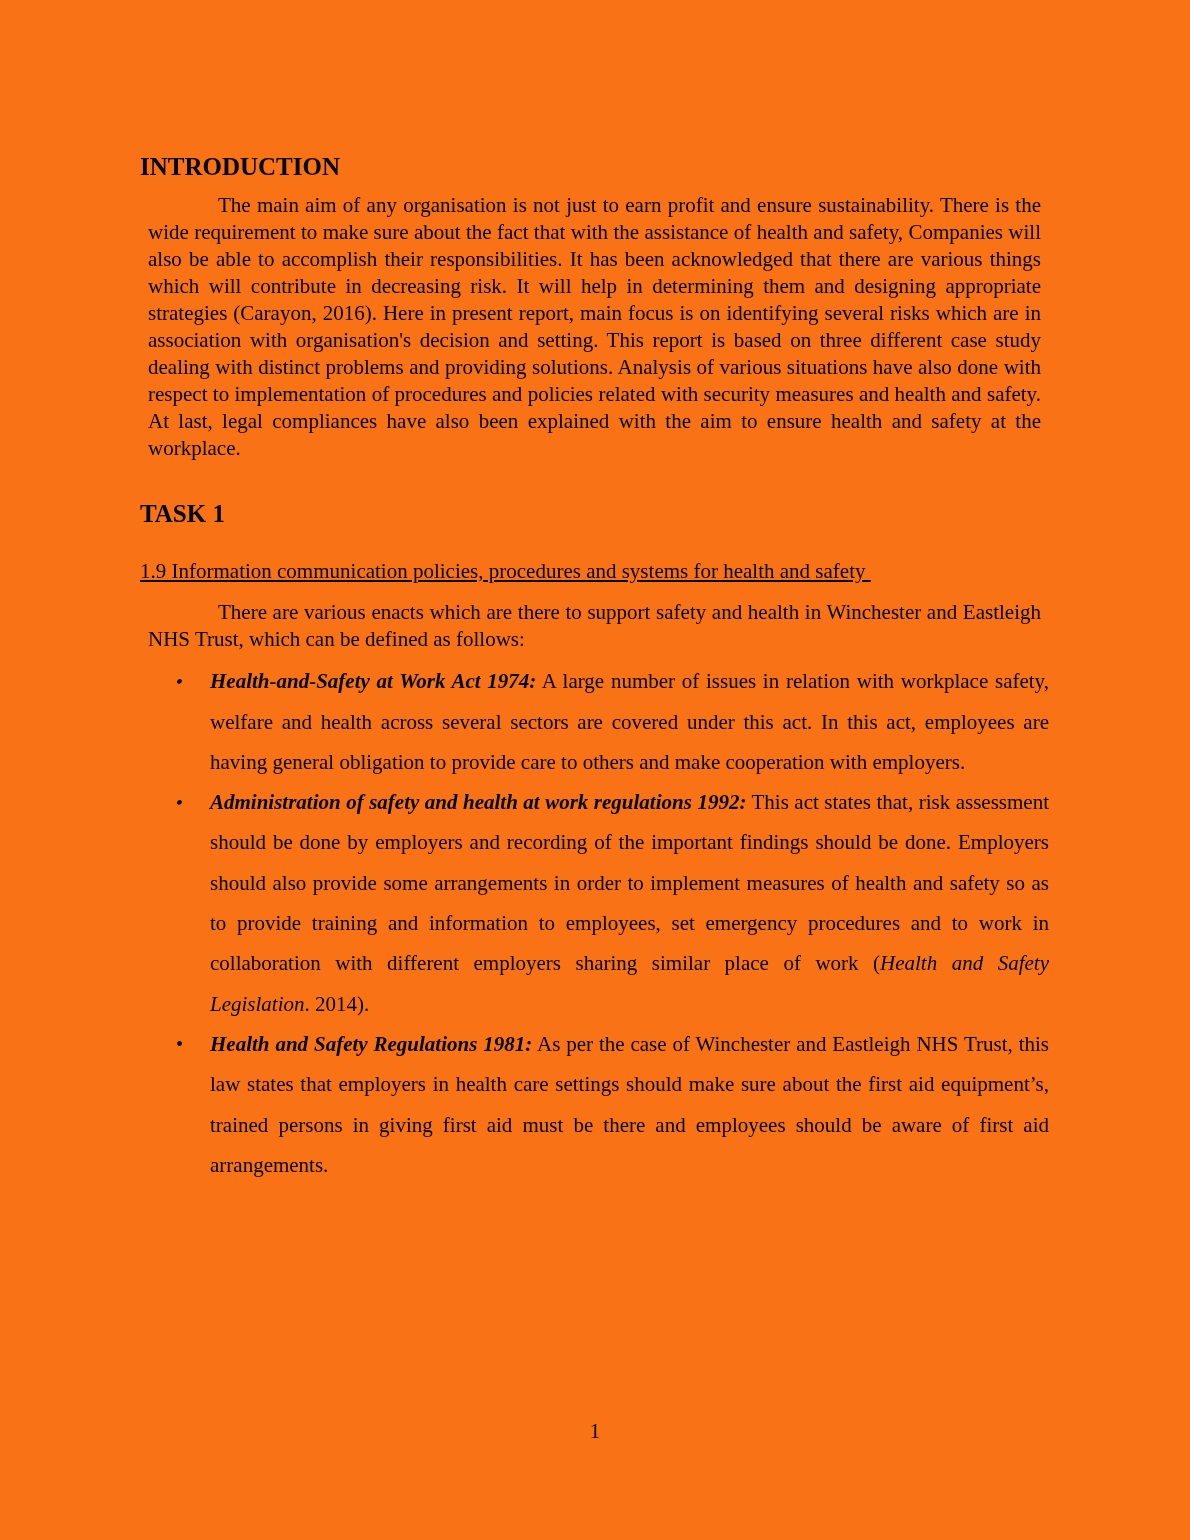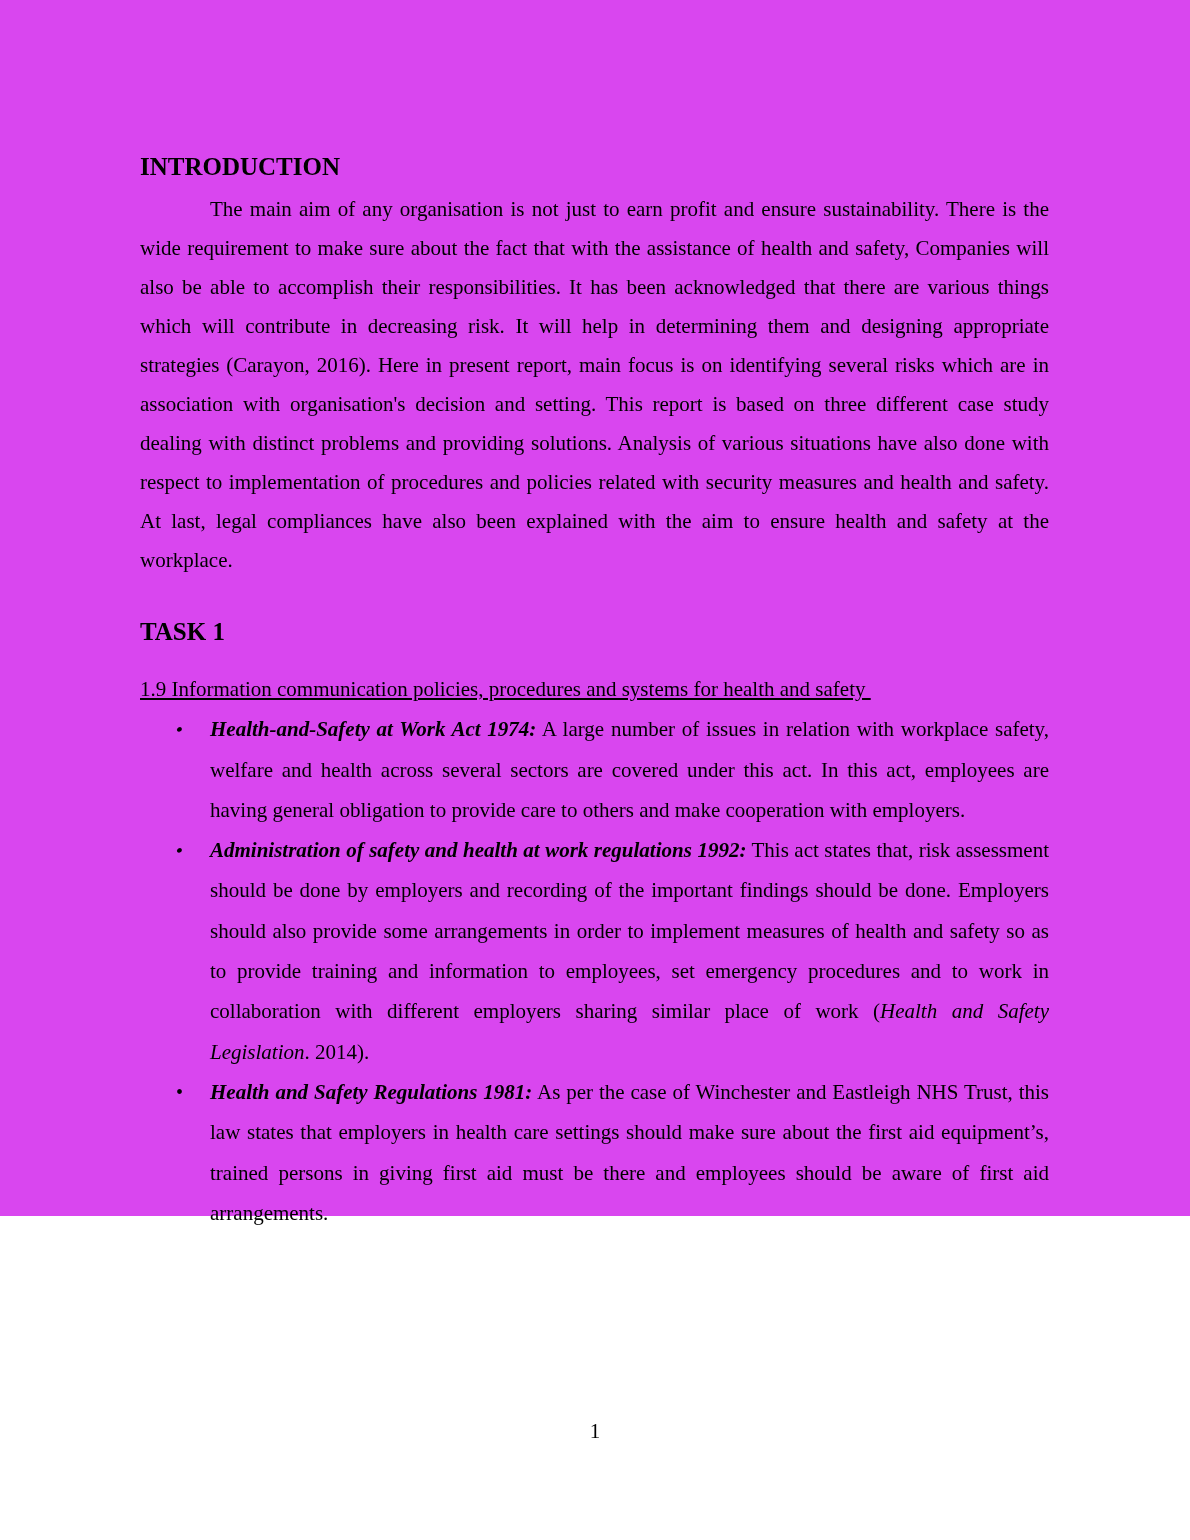--- a/index.html
+++ b/index.html
@@ -13,43 +13,43 @@
     position: relative;
     overflow: hidden;
     font-family: "Liberation Serif", "DejaVu Serif", serif;
     color: #000000;
   }
   .page {
     position: absolute;
     left: 0;
     top: 0;
     width: 1190px;
-    height: 1216px;
-    background: #d946ef;
+    height: 1540px;
+    background: #f97316;
   }
   .content {
     position: absolute;
     left: 140px;
     top: 150px;
     width: 909px;
   }
   .heading {
     font-weight: bold;
     font-size: 25px;
     line-height: 34px;
     margin: 0;
   }
   .h-intro { margin-top: 0; margin-bottom: 6px; }
   .h-task { margin-top: 35px; margin-bottom: 20px; }
   .para {
     font-size: 21px;
-    line-height: 39px;
+    line-height: 27px;
     text-align: justify;
     text-align-last: left;
-    margin: 0;
+    margin: 8px;
   }
   .indent { text-indent: 70px; }
   .subheading {
     font-size: 21px;
     line-height: 40.3px;
     text-decoration: underline;
     margin: 0;
     white-space: pre;
   }
   .bullets {
@@ -93,20 +93,21 @@
 
 <div class="page">
   <div class="content">
 
     <h1 class="heading h-intro">INTRODUCTION</h1>
     <p class="para indent">The main aim of any organisation is not just to earn profit and ensure sustainability. There is the wide requirement to make sure about the fact that with the assistance of health and safety, Companies will also be able to accomplish their responsibilities. It has been acknowledged that there are various things which will contribute in decreasing risk. It will help in determining them and designing appropriate strategies (Carayon, 2016). Here in present report, main focus is on identifying several risks which are in association with organisation's decision and setting. This report is based on three different case study dealing with distinct problems and providing solutions. Analysis of various situations have also done with respect to implementation of procedures and policies related with security measures and health and safety. At last, legal compliances have also been explained with the aim to ensure health and safety at the workplace.</p>
 
     <h1 class="heading h-task">TASK 1</h1>
 
     <p class="subheading">1.9 Information communication policies, procedures and systems for health and safety </p>
+    <p class="para indent">There are various enacts which are there to support safety and health in Winchester and Eastleigh NHS Trust, which can be defined as follows:</p>
 
     <ul class="bullets">
       <li class="bullet">
         <span class="bullet-dot slanted">•</span>
         <span class="term">Health-and-Safety at Work Act 1974:</span><span> A large number of issues in relation with workplace safety, welfare and health across several sectors are covered under this act. In this act, employees are having general obligation to provide care to others and make cooperation with employers.</span>
       </li>
       <li class="bullet">
         <span class="bullet-dot slanted">•</span>
         <span class="term">Administration of safety and health at work regulations 1992:</span><span> This act states that, risk assessment should be done by employers and recording of the important findings should be done. Employers should also provide some arrangements in order to implement measures of health and safety so as to provide training and information to employees, set emergency procedures and to work in collaboration with different employers sharing similar place of work (</span><span class="cite-italic">Health and Safety Legislation</span><span>. 2014).</span>
       </li>

